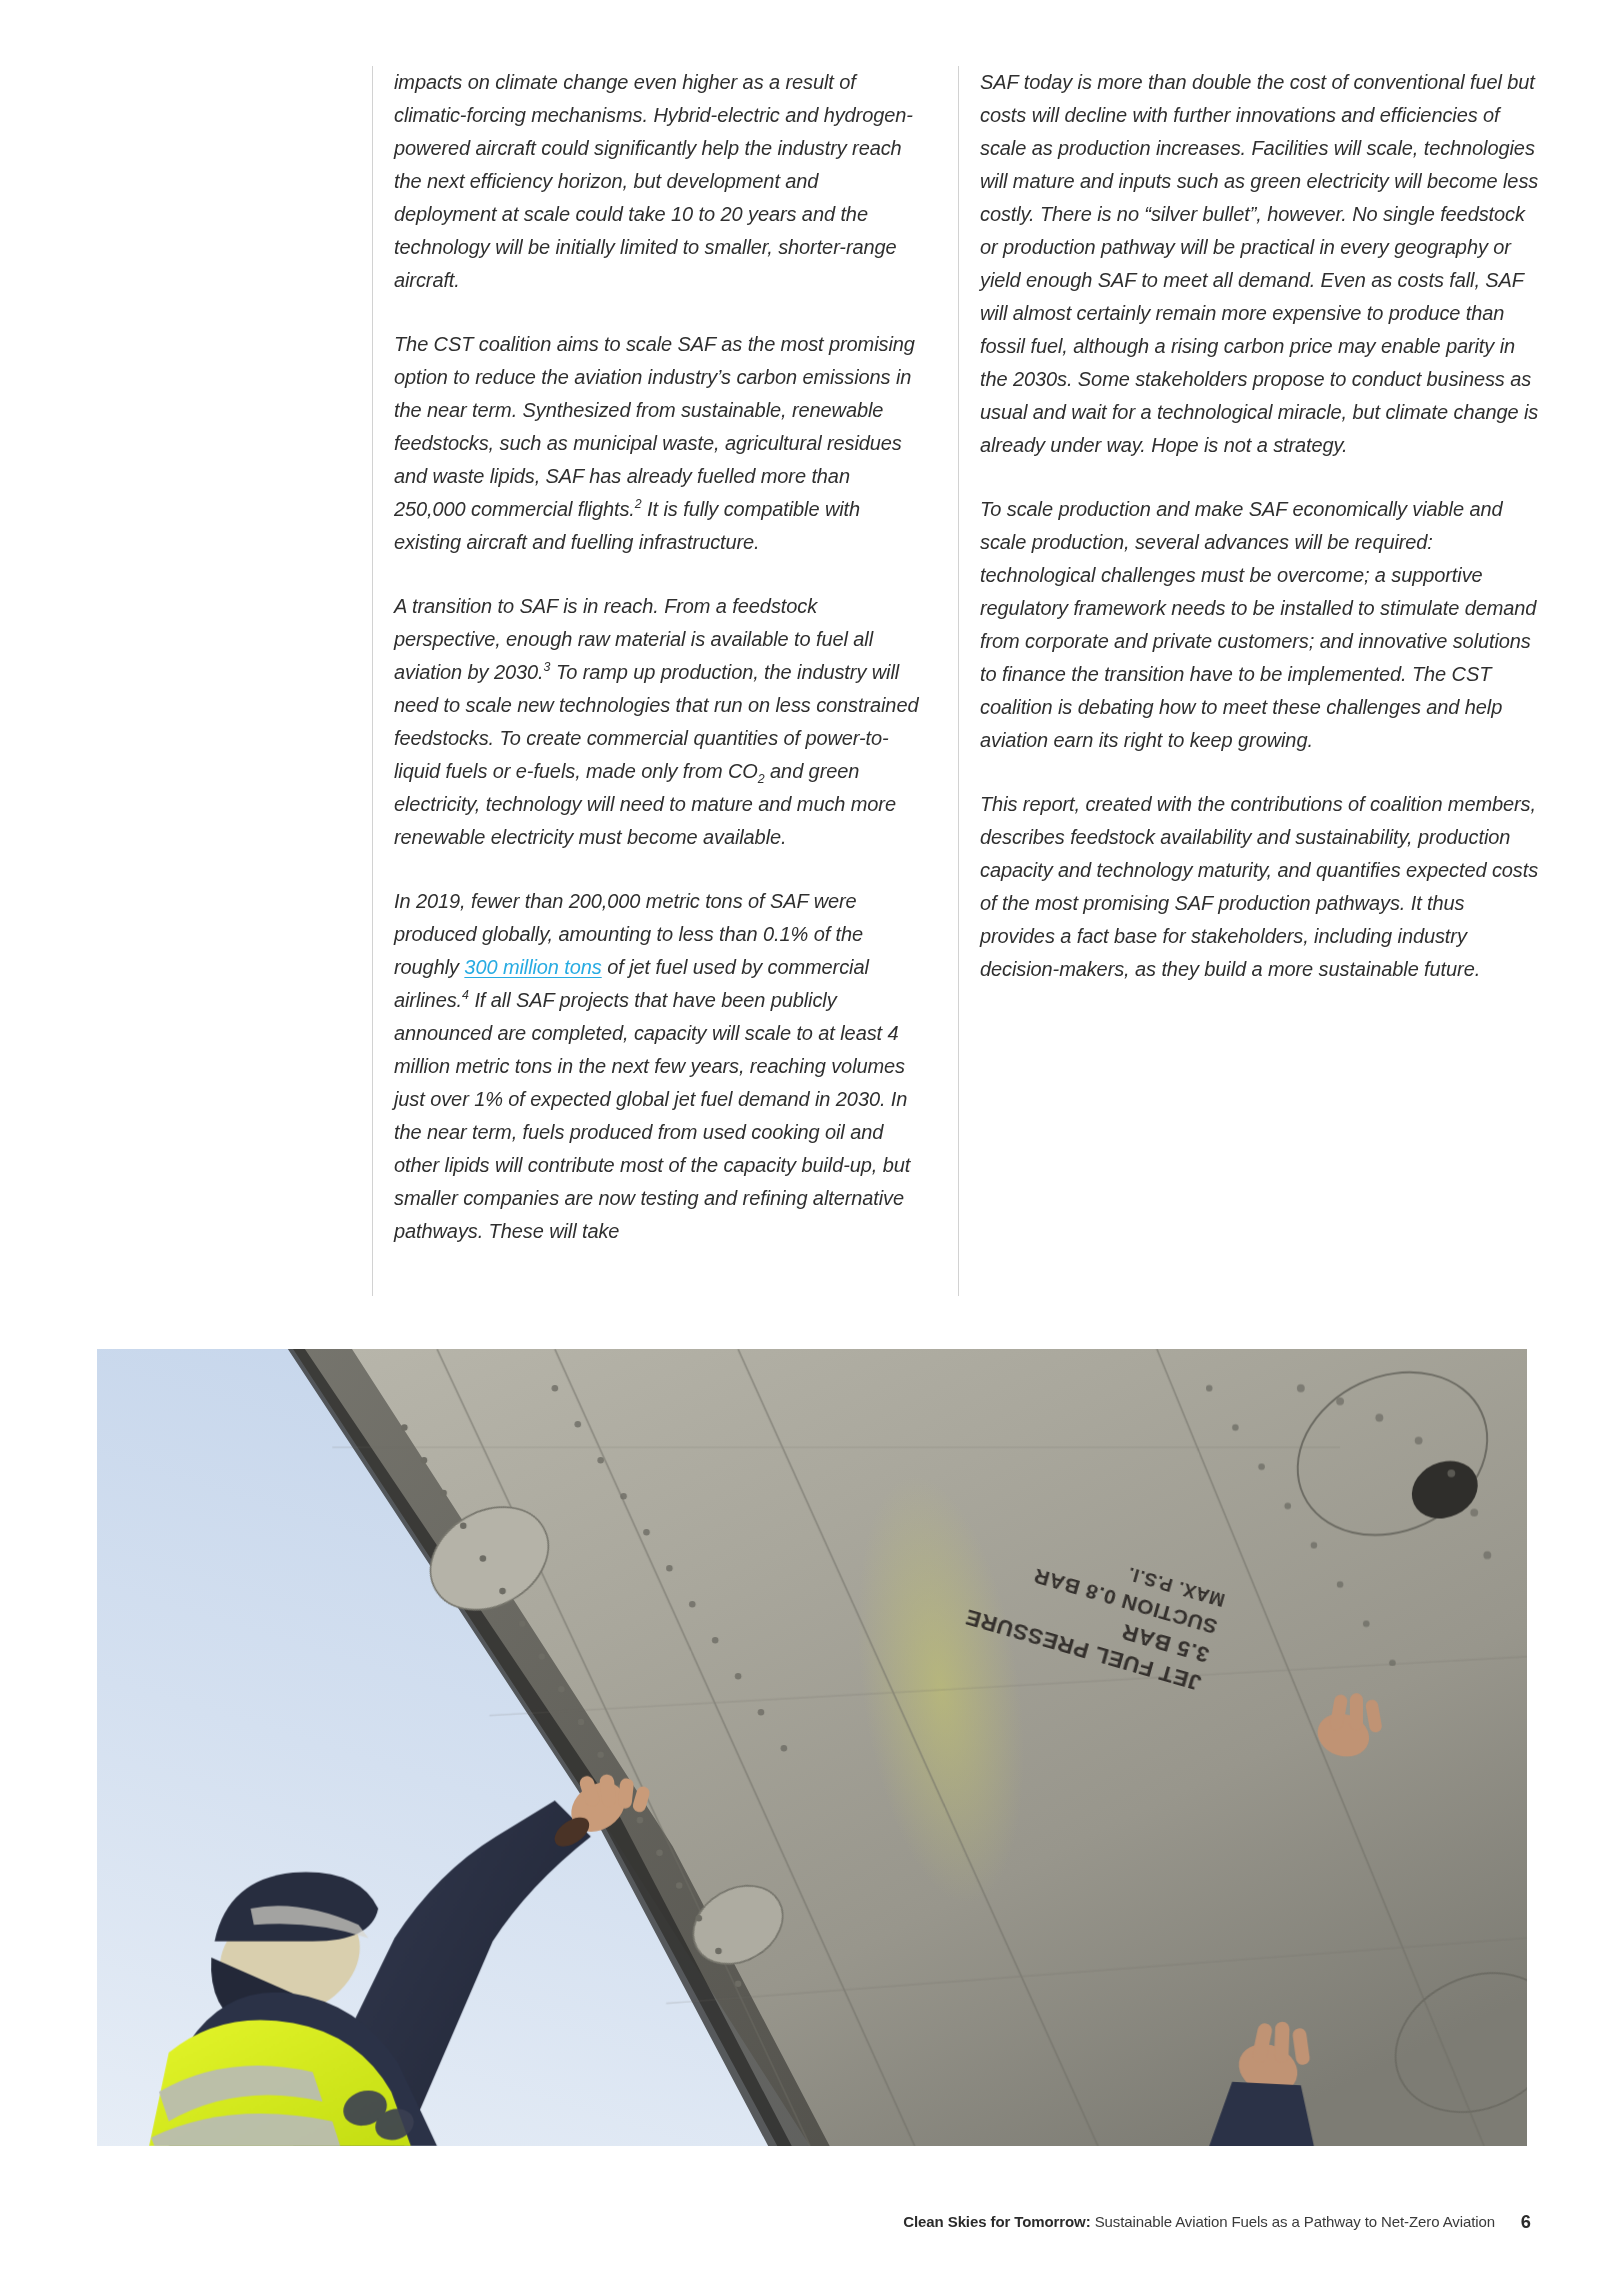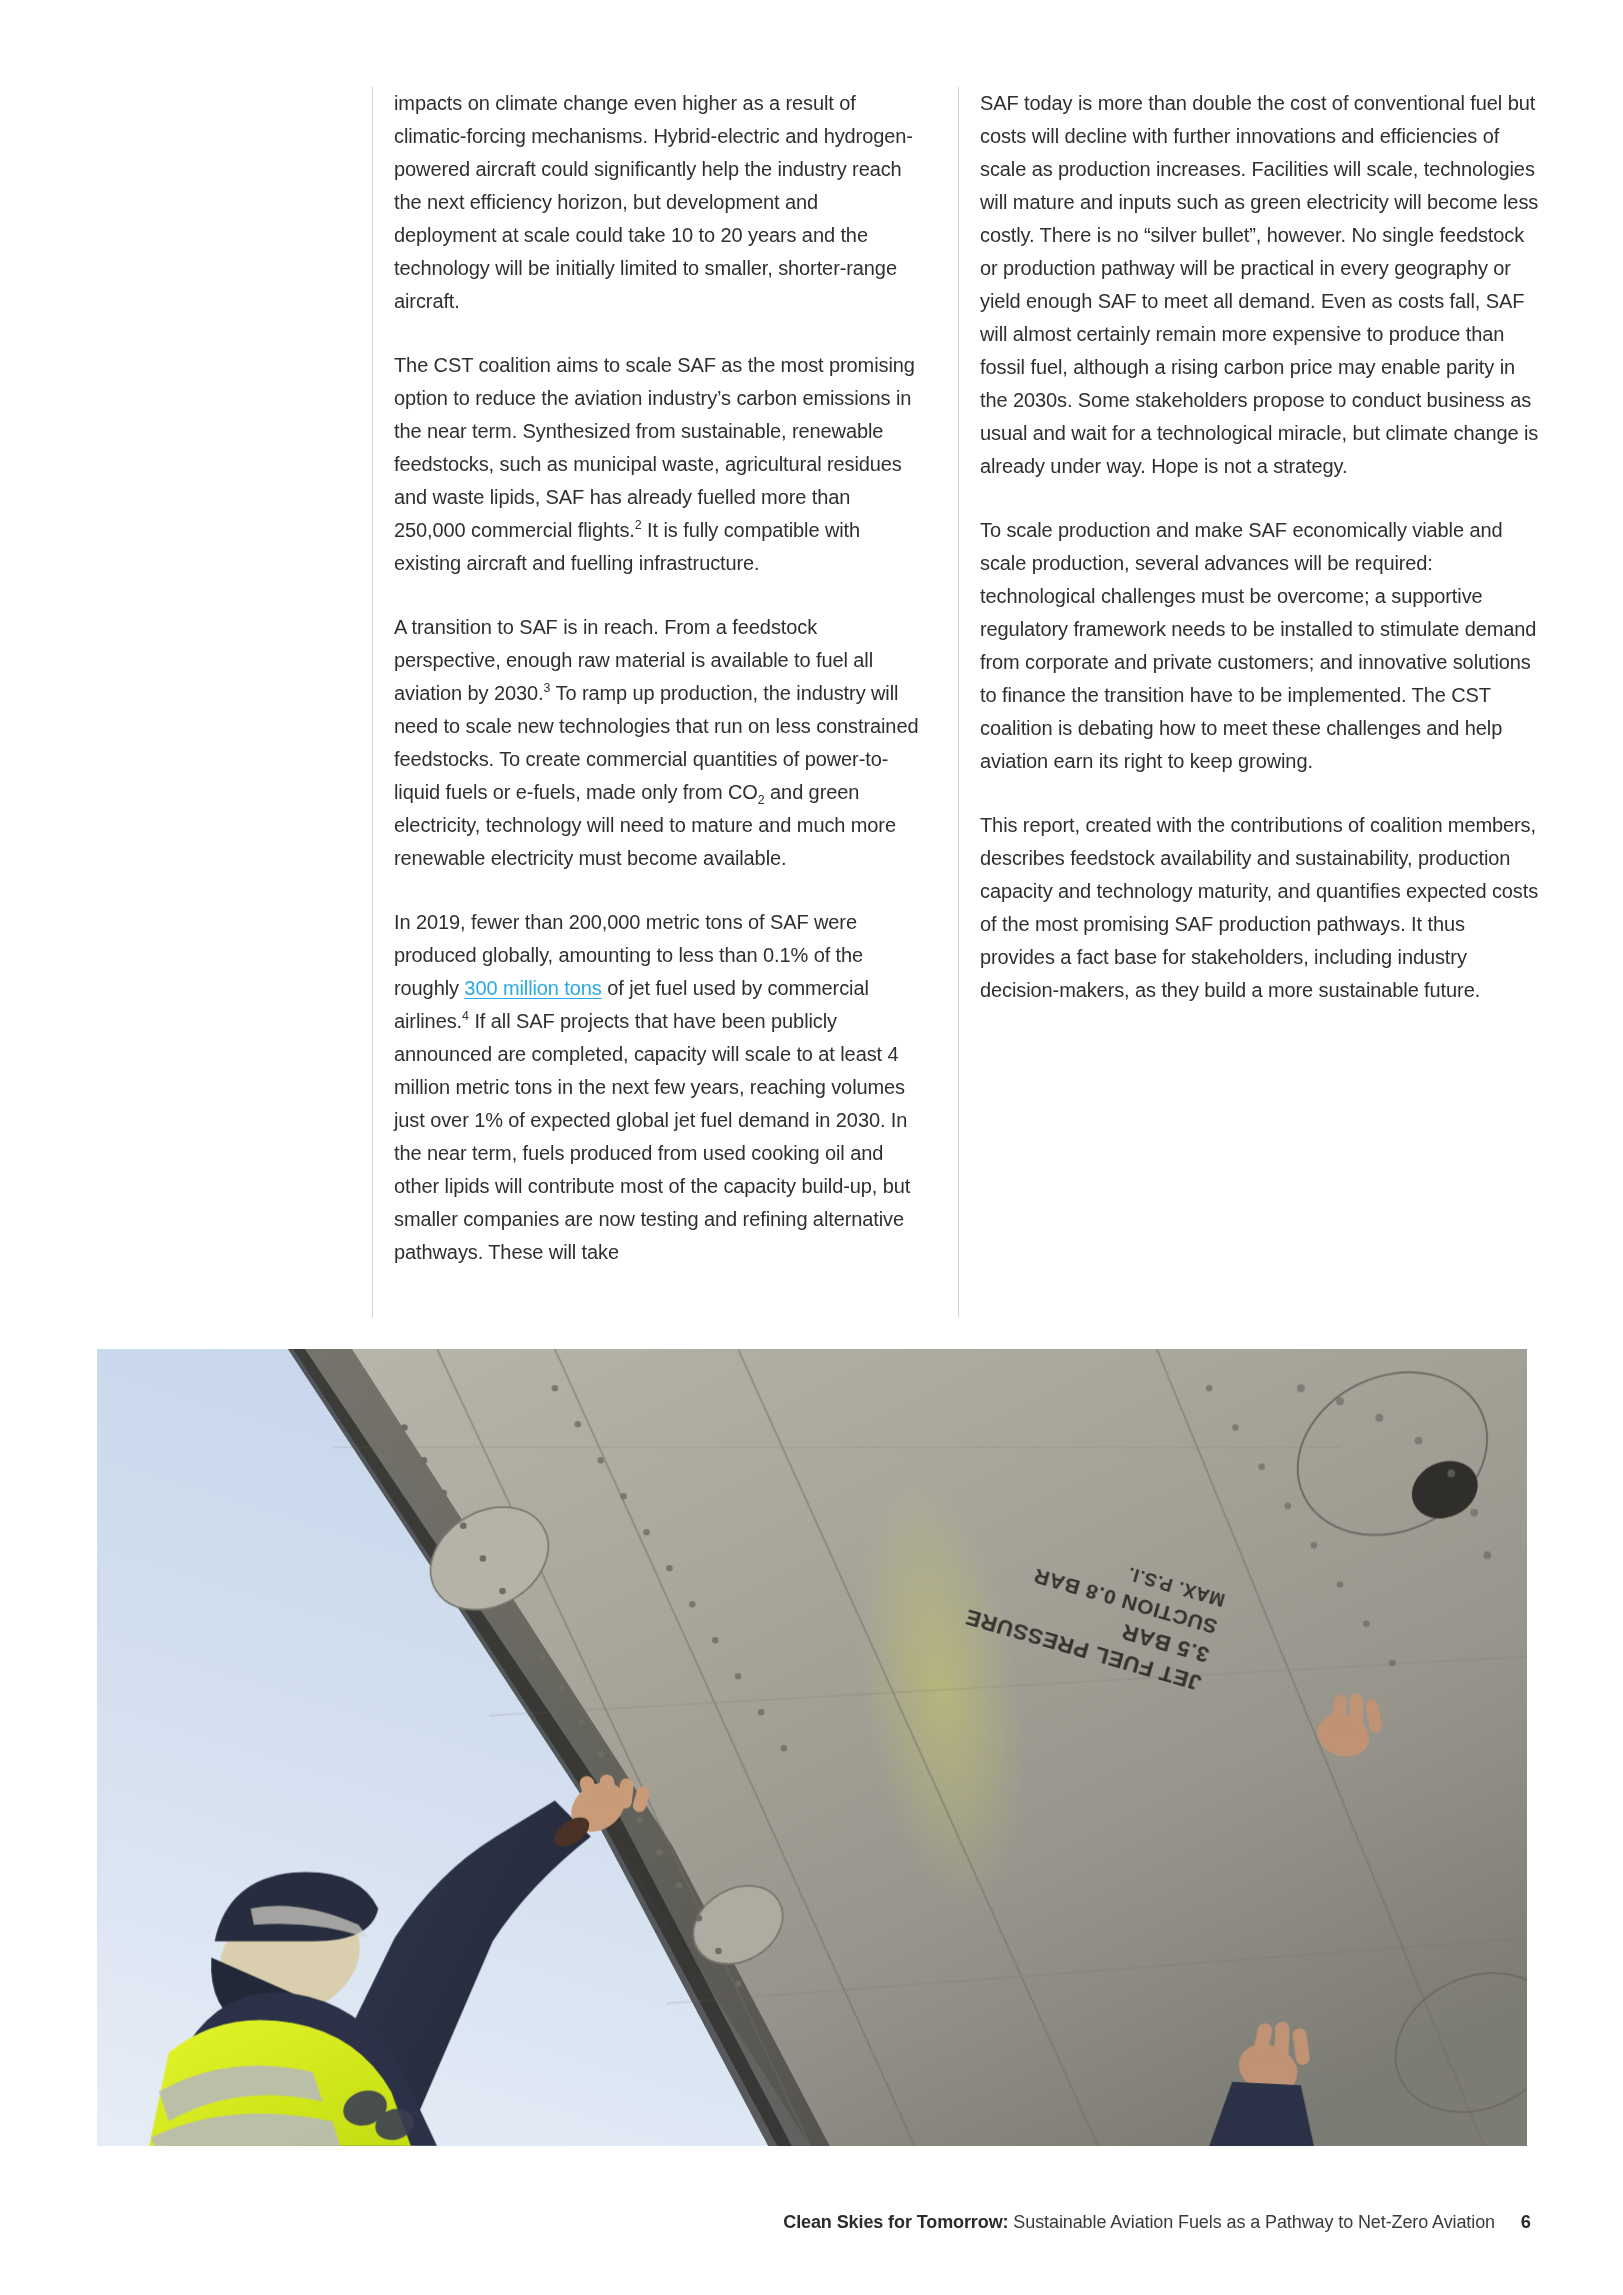--- a/index.html
+++ b/index.html
@@ -18,25 +18,26 @@
     width: 1623px;
     height: 2295px;
     background: #ffffff;
     overflow: hidden;
   }
 
   
   .columns {
     position: absolute;
     left: 372px;
-    top: 87px;
+    top: 66px;
     width: 1177px;
     height: 1230px;
     display: flex;
     gap: 0;
+    font-style: italic;
   }
 
   .col {
     position: relative;
     box-sizing: border-box;
   }
   .col-left {
     width: 586px;
     padding-left: 21px;
     padding-right: 39px;
@@ -96,21 +97,21 @@
     position: absolute;
     left: 0;
     top: 2209px;
     width: 1623px;
     height: 33px;
   }
   .footer-title {
     position: absolute;
     right: 128px;
     top: 0;
-    font-size: 18px;
+    font-size: 15px;
     line-height: 26px;
     color: #3a3a3a;
     white-space: nowrap;
     letter-spacing: -0.1px;
   }
   .footer-title .brand {
     font-weight: bold;
     color: #2b2b2b;
   }
   .footer-page {

